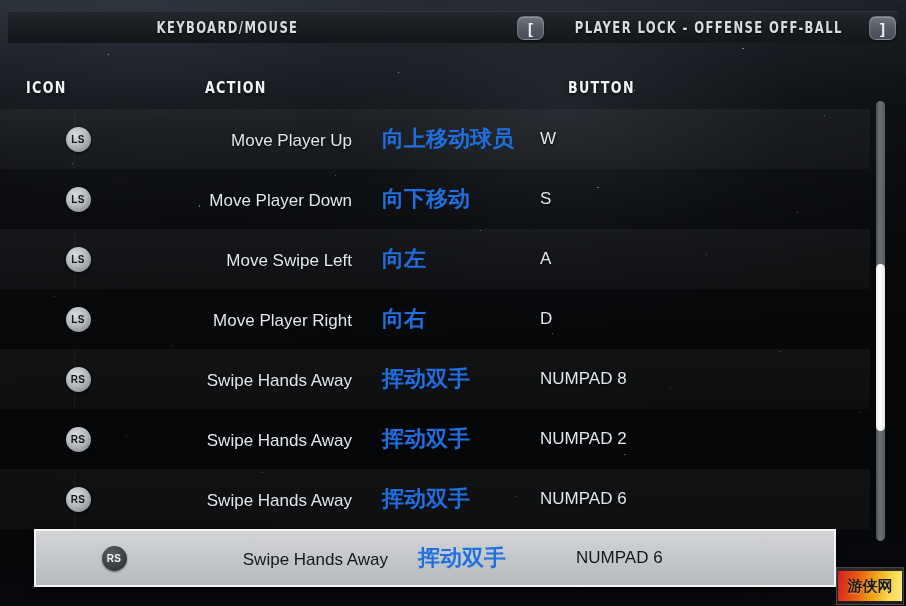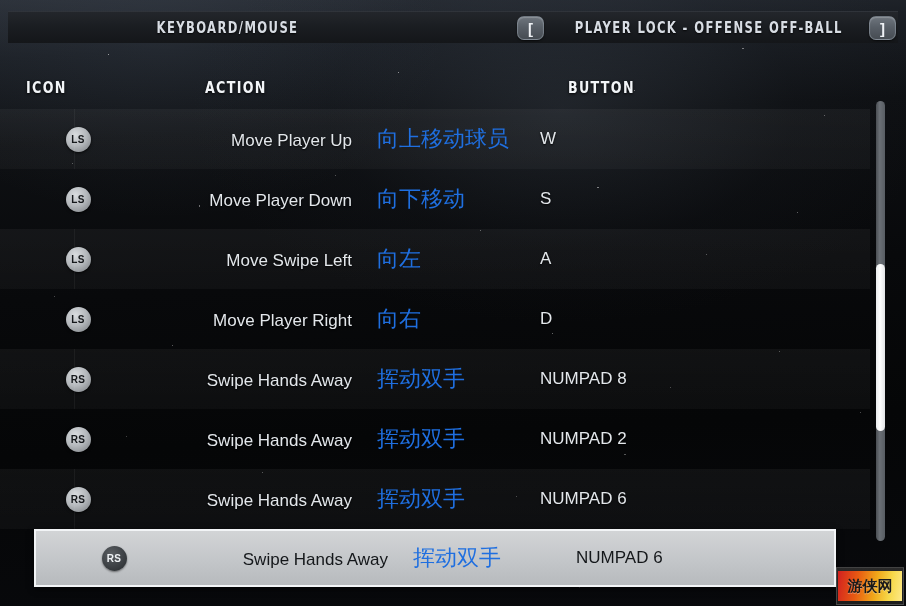--- a/index.html
+++ b/index.html
@@ -145,32 +145,32 @@
   }
   .row.selected .stick-icon {
     background:radial-gradient(circle at 38% 32%, #5a5e62 0%, #3d4145 55%, #25282b 100%);
     color:#eef1f4;
     box-shadow:0 1px 2px rgba(0,0,0,.45);
   }
 
   
   .cell-action {
     position:absolute; left:120px; width:420px;
-    display:flex; align-items:baseline; gap:4px;
+    display:flex; align-items:baseline; gap:16px;
   }
   .action-en {
     font-size:17px; color:#e3e7eb; font-weight:400;
     font-family:"Liberation Sans", sans-serif;
     text-align:right; width:232px;
     text-shadow:0 1px 2px rgba(0,0,0,.85);
     white-space:nowrap;
   }
   .action-zh {
-    font-size:22px; font-weight:400; line-height:1;
-    margin-left:21px; white-space:nowrap;
+    font-size:22px; font-weight:700; line-height:1;
+    margin-left:14px; white-space:nowrap;
     font-family:"DejaVu Sans","Liberation Sans", sans-serif;
   }
   .row.selected .action-en { color:#14171a; text-shadow:none; }
 
   
   .cell-button {
     position:absolute; left:540px; width:330px;
   }
   .button-label {
     font-size:17px; color:#e3e7eb; font-weight:400;

